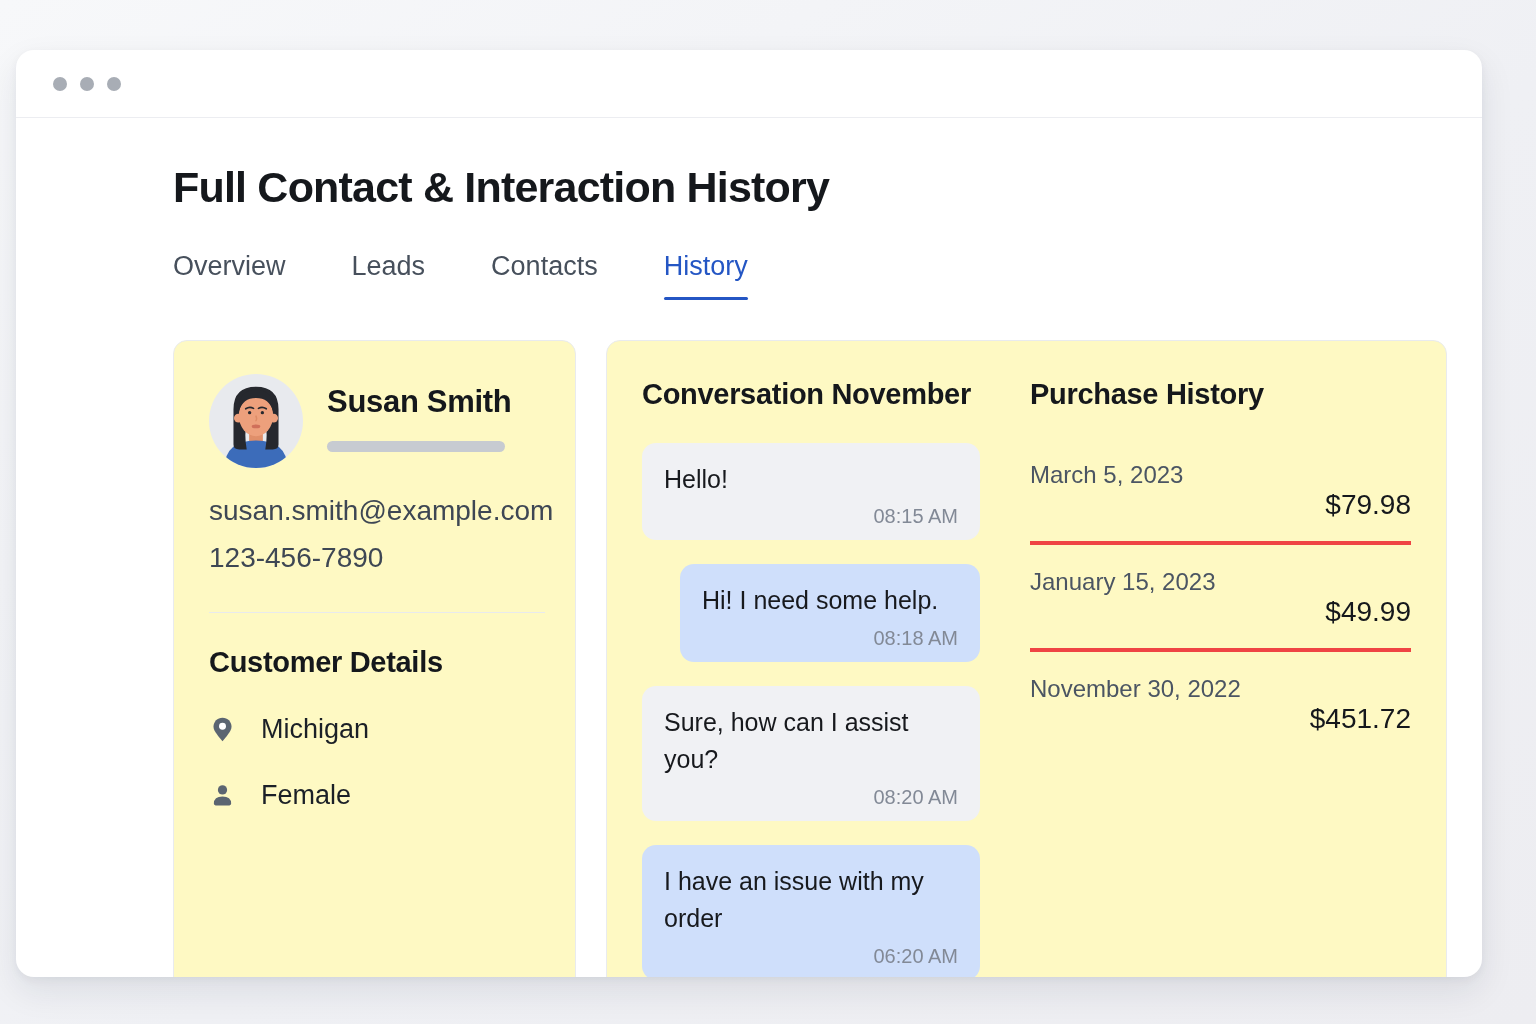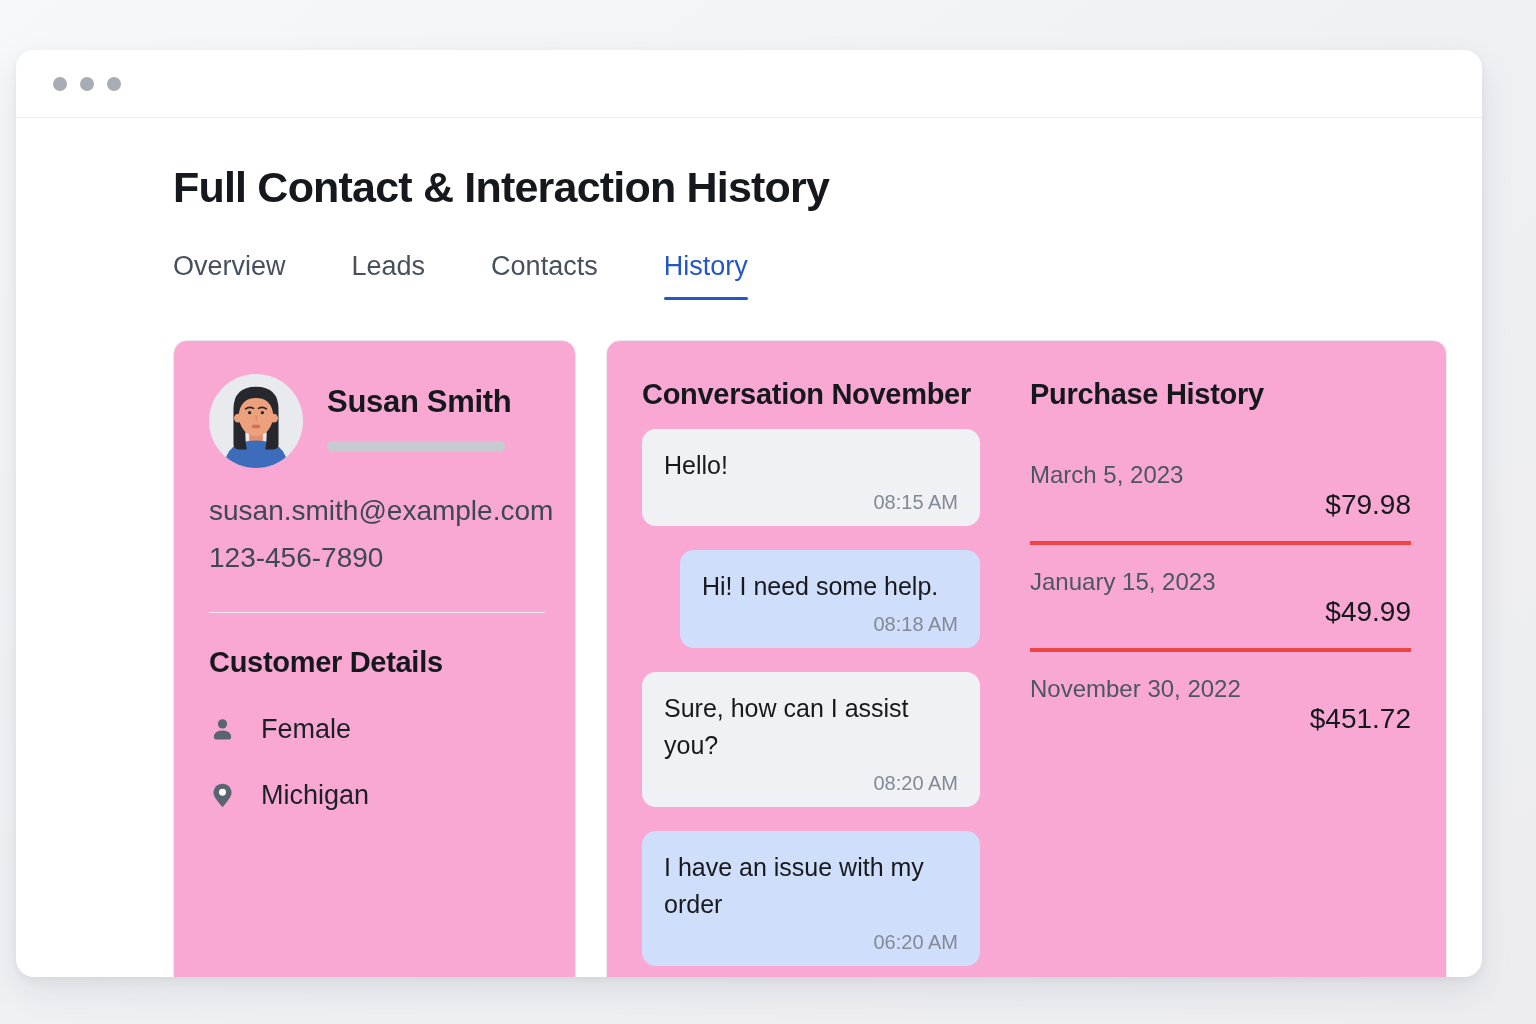--- a/index.html
+++ b/index.html
@@ -29,42 +29,42 @@
     font-size:27px; color:#47505c; padding-bottom:17px; position:relative;
     cursor:pointer; line-height:1.2;
   }
   .tab.active { color:#2456c4; }
   .tab.active::after {
     content:""; position:absolute; left:0; right:0; bottom:0; height:3px;
     background:#2456c4; border-radius:2px;
   }
 
   .cards { display:flex; gap:30px; margin-top:40px; align-items:flex-start; }
-  .card { background:#f9a8d4; border:1px solid #e9ebee; border-radius:14px; }
+  .card { background:#fef9c3; border:1px solid #e9ebee; border-radius:14px; }
   .card-left { width:403px; height:680px; padding:33px 30px 0 35px; flex:none; }
   .card-right { flex:1; height:680px; padding:33px 35px 0 35px; display:flex; gap:50px; }
 
   
   .profile { display:flex; align-items:flex-start; gap:24px; }
   .avatar { width:94px; height:94px; flex:none; }
   .name-block { padding-top:10px; }
   .profile-name { font-size:31px; font-weight:700; color:#15181c; letter-spacing:-0.3px; }
   .name-bar { width:178px; height:11px; border-radius:6px; background:#c7cbd1; margin-top:21px; }
   .contact-email { margin-top:27px; font-size:28px; color:#3e4754; }
   .contact-phone { margin-top:15px; font-size:28px; color:#3e4754; }
   .card-divider { border:none; border-top:1px solid #e8eaed; margin-top:38px; }
   .section-title { margin-top:33px; font-size:29px; font-weight:700; color:#15181c; letter-spacing:-0.3px; }
   .detail-row { display:flex; align-items:center; gap:25px; margin-top:35px; }
   .detail-icon { width:27px; height:27px; flex:none; display:block; }
   .detail-label { font-size:27px; color:#1b2027; }
 
   
   .conv-col { width:338px; flex:none; }
   .col-title { font-size:29px; font-weight:700; color:#15181c; letter-spacing:-0.3px; margin-top:4px; }
-  .bubbles { margin-top:18px; }
+  .bubbles { margin-top:32px; }
   .bubble { border-radius:14px; padding:18px 22px 12px 22px; margin-bottom:24px; }
   .bubble.agent { background:#f0f1f4; }
   .bubble.customer { background:#cfdffb; }
   .bubble.indent { margin-left:38px; }
   .bubble-text { font-size:25px; color:#17191d; line-height:1.5; }
   .bubble-time { text-align:right; font-size:20px; color:#828996; margin-top:6px; line-height:1.2; }
 
   
   .purch-col { flex:1; min-width:0; }
   .purch-list { margin-top:50px; }
@@ -131,33 +131,33 @@
 
         <div class="contact-email">susan.smith@example.com</div>
         <div class="contact-phone">123-456-7890</div>
 
         <hr class="card-divider">
 
         <div class="section-title">Customer Details</div>
 
         <div class="detail-row">
           <svg class="detail-icon" viewBox="0 0 24 24" aria-hidden="true">
+            <path d="M12 1.5 C7.4 1.5 4 5 4 9.4 c0 3.3 2.1 6.1 8 13.1 c5.9 -7 8 -9.8 8 -13.1 C20 5 16.6 1.5 12 1.5 z" fill="#5b6571"></path>
+            <circle cx="12" cy="9.2" r="3.1" fill="#ffffff"></circle>
+          </svg>
+          <span class="detail-label">Michigan</span>
+        </div>
+
+        <div class="detail-row">
+          <svg class="detail-icon" viewBox="0 0 24 24" aria-hidden="true">
             <circle cx="12" cy="7" r="4.1" fill="#5b6571"></circle>
             <path d="M4.3 19.2 q0 -6.4 7.7 -6.4 q7.7 0 7.7 6.4 q0 1.6 -1.6 1.6 h-12.2 q-1.6 0 -1.6 -1.6 z" fill="#5b6571"></path>
           </svg>
           <span class="detail-label">Female</span>
         </div>
-
-        <div class="detail-row">
-          <svg class="detail-icon" viewBox="0 0 24 24" aria-hidden="true">
-            <path d="M12 1.5 C7.4 1.5 4 5 4 9.4 c0 3.3 2.1 6.1 8 13.1 c5.9 -7 8 -9.8 8 -13.1 C20 5 16.6 1.5 12 1.5 z" fill="#5b6571"></path>
-            <circle cx="12" cy="9.2" r="3.1" fill="#ffffff"></circle>
-          </svg>
-          <span class="detail-label">Michigan</span>
-        </div>
       </div>
 
       <div class="card card-right">
 
         <div class="conv-col">
           <div class="col-title">Conversation November</div>
           <div class="bubbles">
 
             <div class="bubble agent">
               <div class="bubble-text">Hello!</div>

